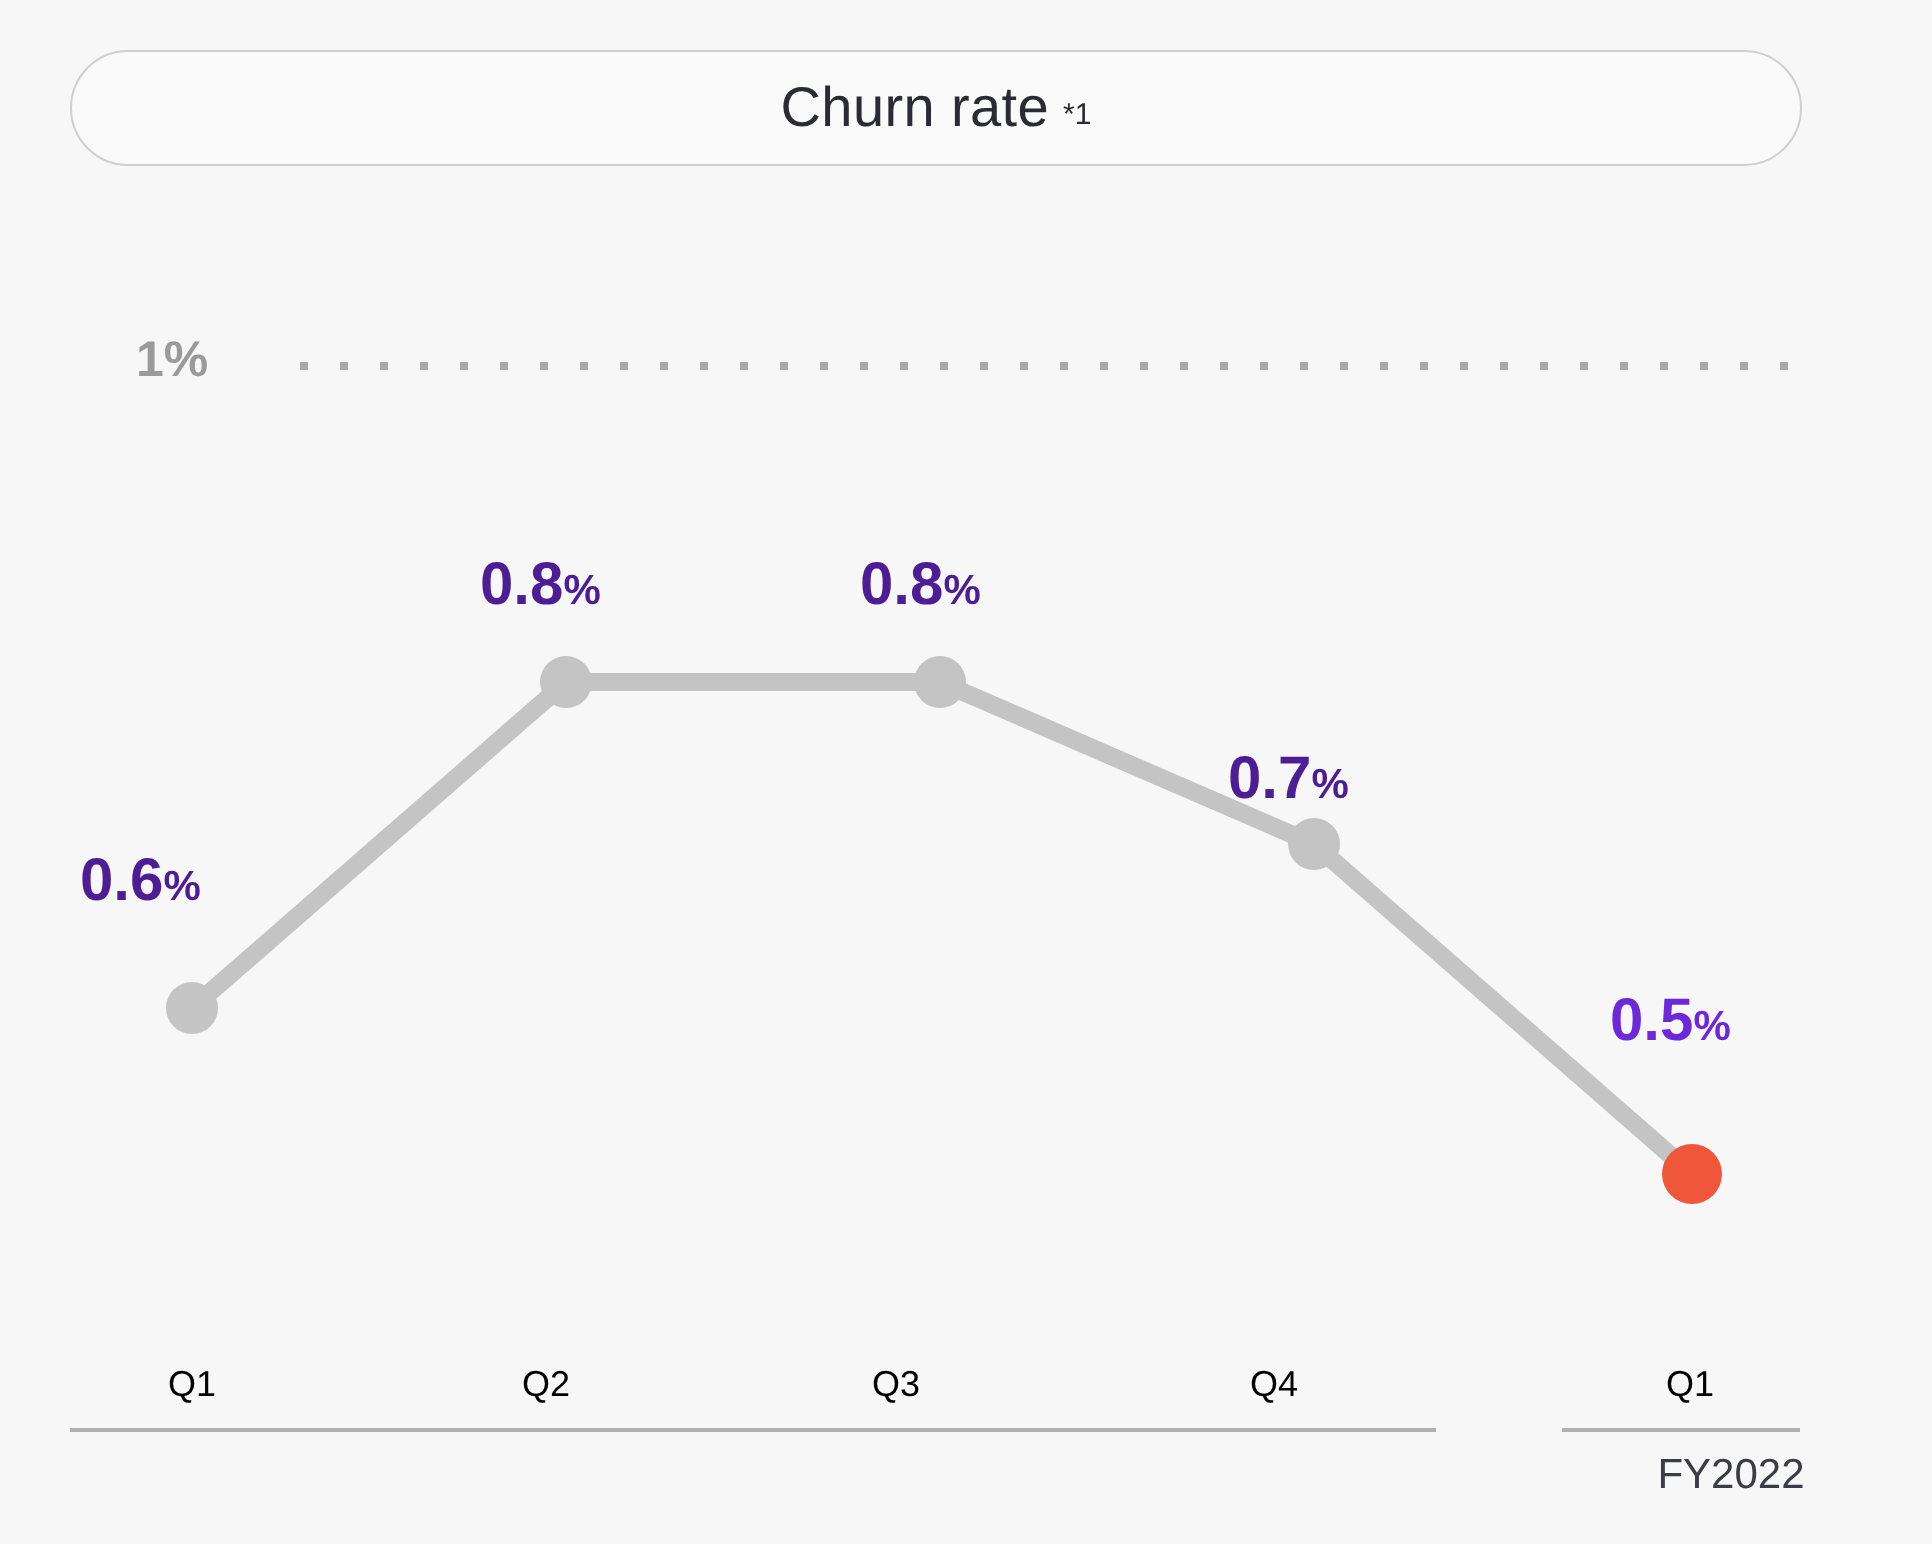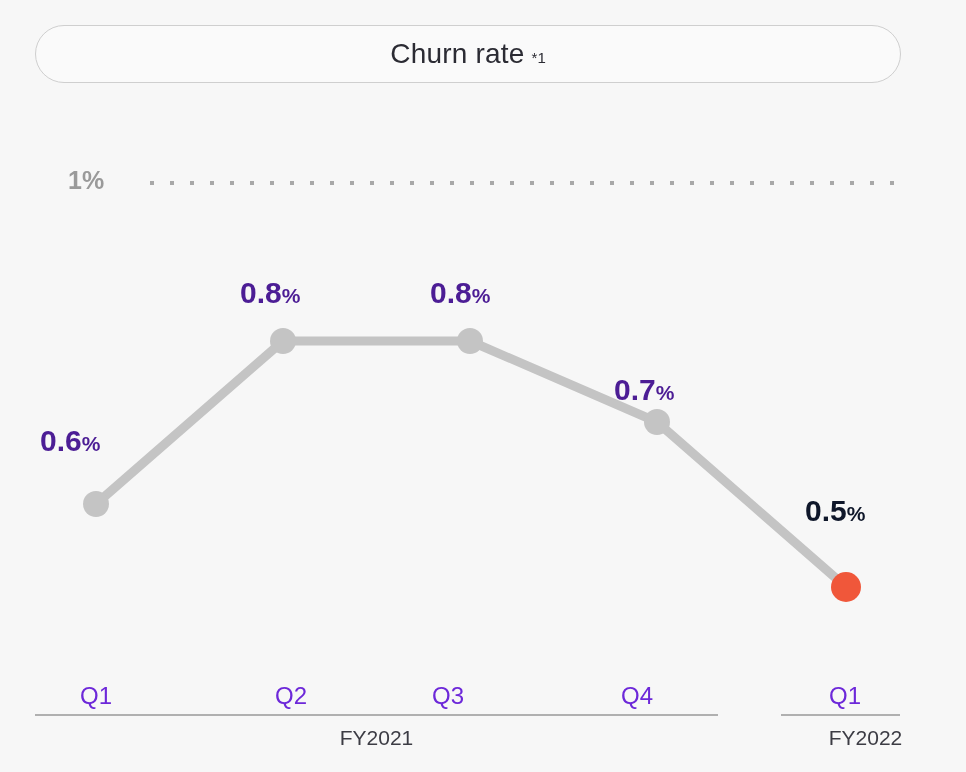--- a/index.html
+++ b/index.html
@@ -94,39 +94,39 @@
     position: absolute;
     font-size: 30px;
     font-weight: bold;
     color: #4c1d95;
     white-space: nowrap;
   }
   .val-label .pct {
     font-size: 21px;
     font-weight: bold;
   }
-  .val-label.accent { color: #0f172a; }
+  .val-label.accent { color: #6d28d9; }
 
   .val-q1  { left: 40px;  top: 424px; }
   .val-q2  { left: 240px; top: 276px; }
   .val-q3  { left: 430px; top: 276px; }
   .val-q4  { left: 614px; top: 373px; }
   .val-q1b { left: 805px; top: 494px; }
 
   
   .x-tick {
     position: absolute;
     top: 682px;
-    font-size: 24px;
-    color: #6d28d9;
+    font-size: 18px;
+    color: #000000;
     text-align: center;
     width: 80px;
   }
   .x-t0 { left: 56px; }
-  .x-t1 { left: 251px; }
+  .x-t1 { left: 233px; }
   .x-t2 { left: 408px; }
   .x-t3 { left: 597px; }
   .x-t4 { left: 805px; }
 
   .axis-rule {
     position: absolute;
     height: 2px;
     background: #b0b0b0;
     top: 714px;
   }
@@ -185,17 +185,16 @@
 
     <div class="x-tick x-t0">Q1</div>
     <div class="x-tick x-t1">Q2</div>
     <div class="x-tick x-t2">Q3</div>
     <div class="x-tick x-t3">Q4</div>
     <div class="x-tick x-t4">Q1</div>
 
     <div class="axis-rule axis-rule-fy2021"></div>
     <div class="axis-rule axis-rule-fy2022"></div>
 
-    <div class="fy-label fy-label-2021">FY2021</div>
     <div class="fy-label fy-label-2022">FY2022</div>
 
   </div>
 </div>
 
 </body></html>

